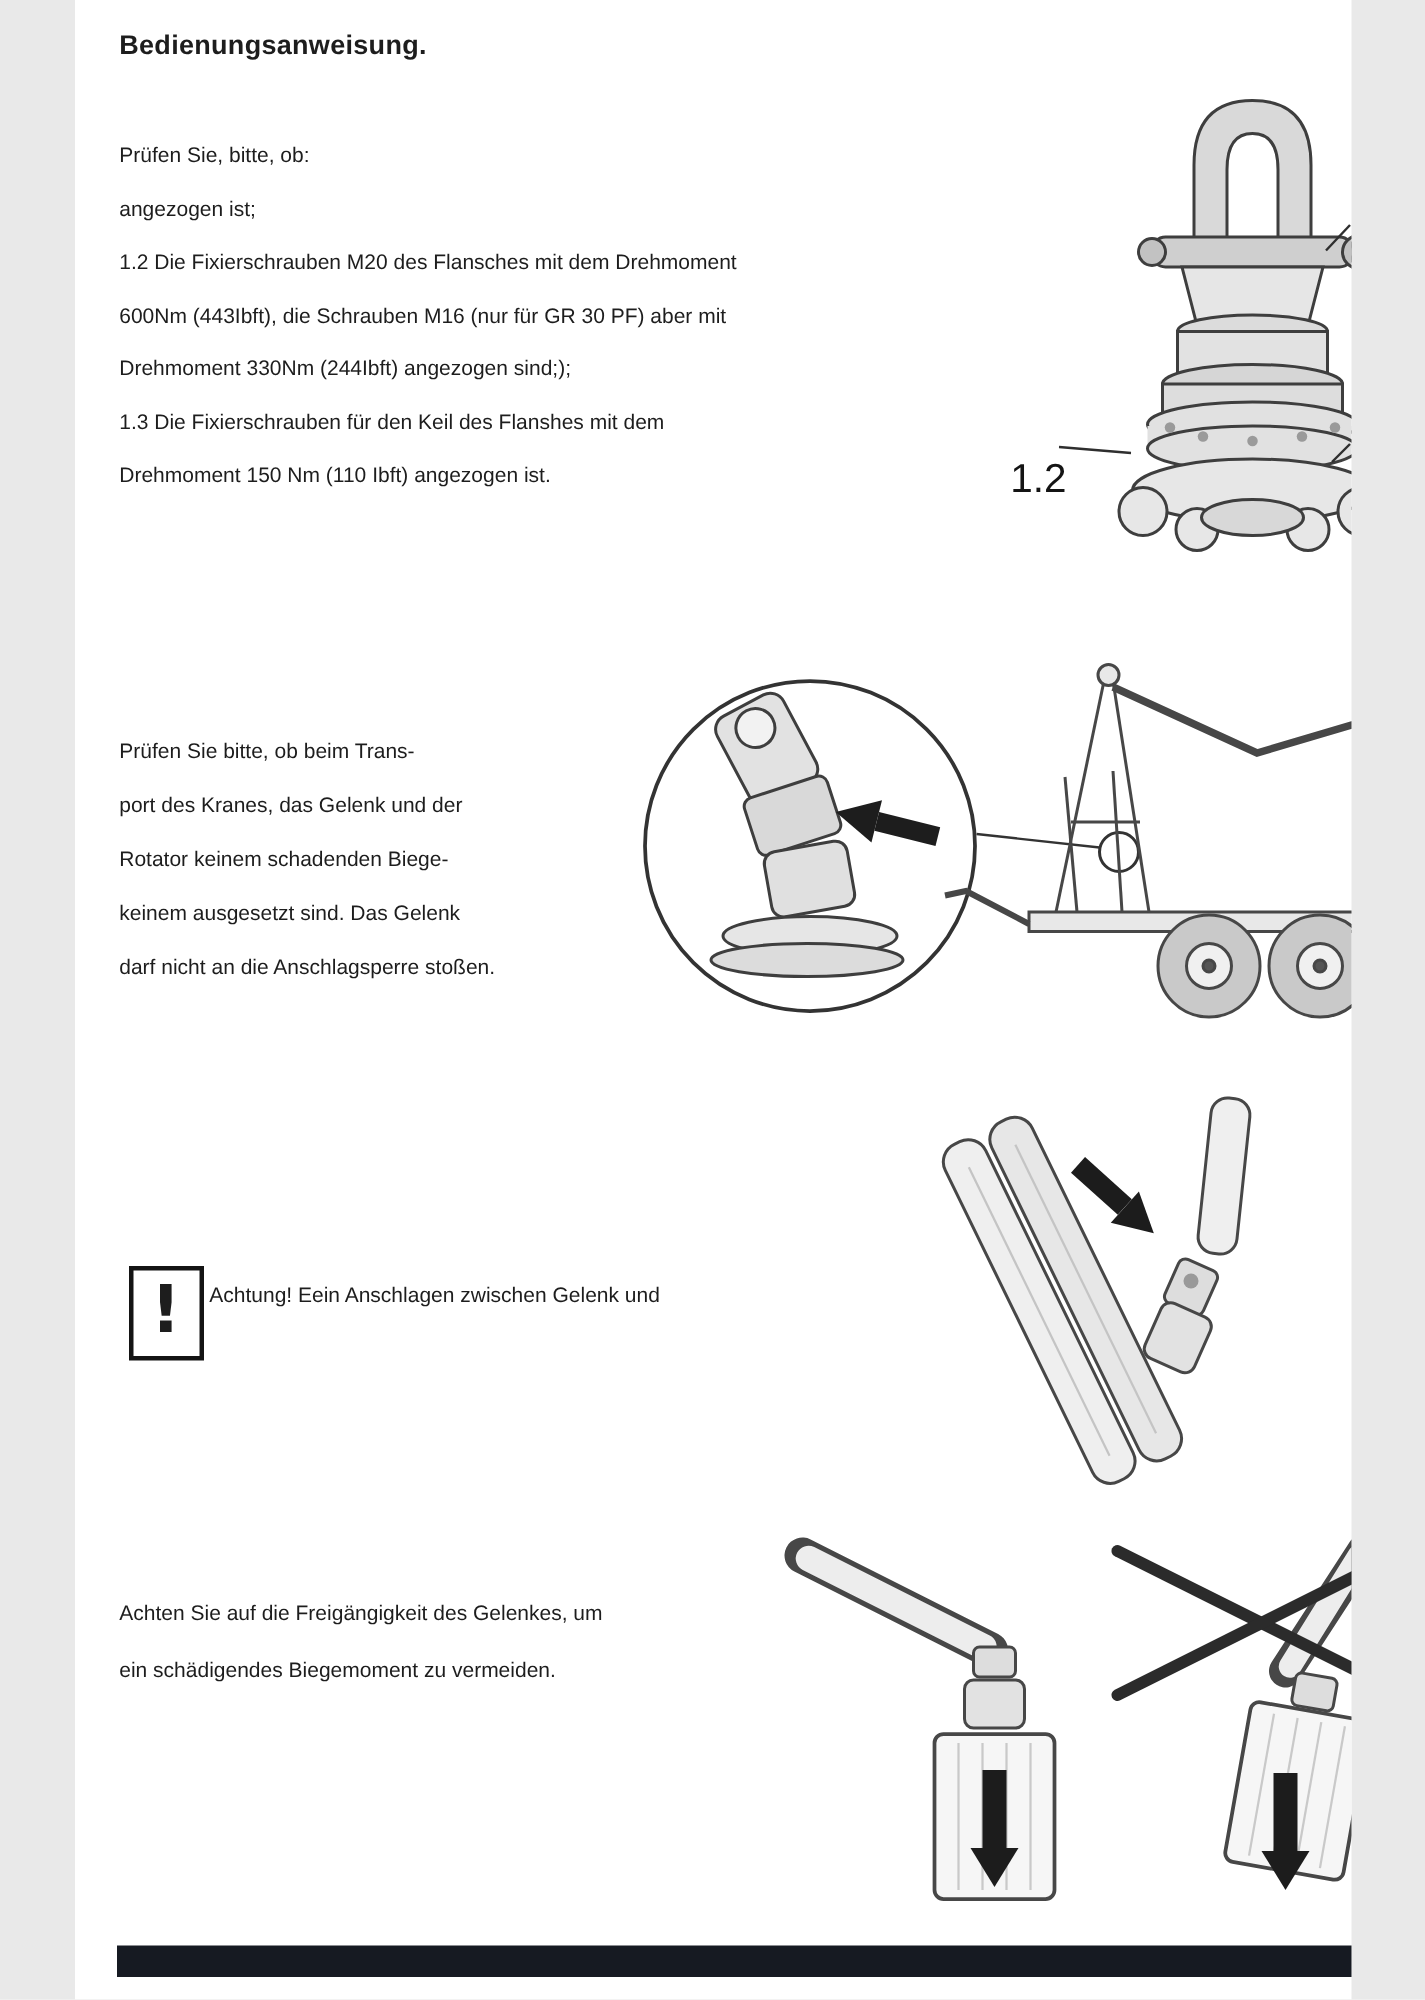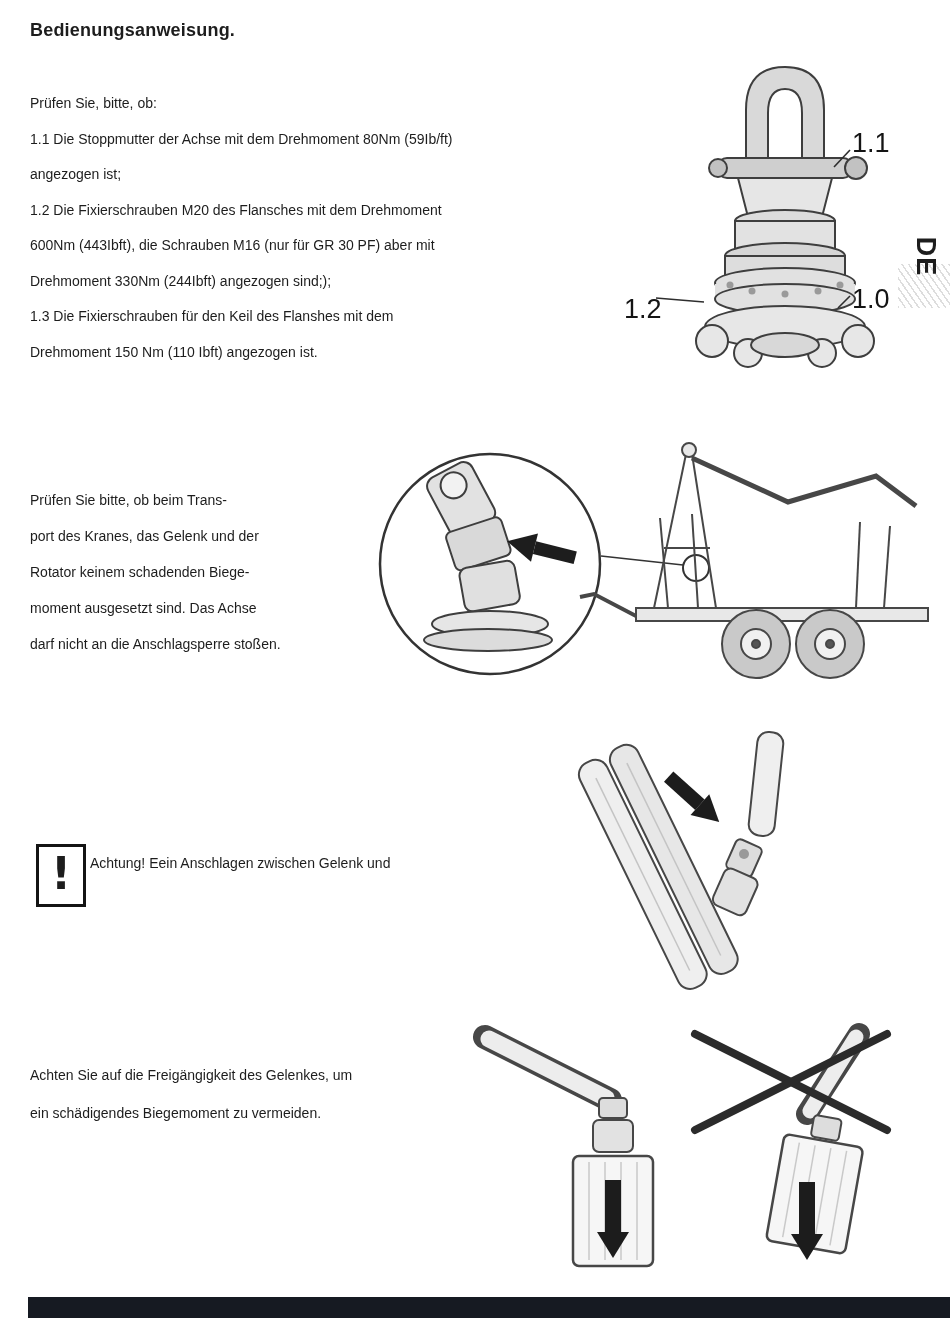--- a/index.html
+++ b/index.html
@@ -1,27 +1,27 @@
 <!DOCTYPE html>
 <html><head>
 <meta charset="utf-8">
 <style>
   html,body{margin:0;padding:0;background:#e9e9e9;}
-  .page{position:relative;width:950px;height:1333px;margin:0 auto;background:#ffffff;
+  .page{position:relative;width:851px;height:1333px;margin:0 auto;background:#ffffff;
         font-family:"Liberation Sans","DejaVu Sans",sans-serif;color:#1d1d1d;overflow:hidden;}
   .title{position:absolute;left:30px;top:20px;font-size:18px;font-weight:700;letter-spacing:.2px;}
   .tb{position:absolute;font-size:14px;}
   .tb .line{white-space:nowrap;}
   #torque-block{left:30px;top:86px;line-height:35.5px;}
   #transport-block{left:30px;top:482px;line-height:36px;}
   #warning-block{left:90px;top:842px;line-height:42px;}
   #clearance-block{left:30px;top:1056px;line-height:38px;}
   .callout{position:absolute;font-size:27px;color:#141414;text-align:right;}
   #callout-11{left:852px;top:128px;}
-  #callout-12{left:624px;top:294px;}
+  #callout-12{left:624px;top:304px;}
   #callout-13{left:852px;top:284px;}
   .fig{position:absolute;}
   #rotator-fig{left:600px;top:55px;}
   #transport-fig{left:368px;top:428px;}
   #boom-fig{left:548px;top:722px;}
   #bottom-fig{left:455px;top:1022px;}
   .de-hatch{position:absolute;left:898px;top:264px;width:52px;height:44px;
         background:repeating-linear-gradient(55deg, rgba(120,120,120,.25) 0 1.5px, transparent 1.5px 5.5px);}
   .de-tab{position:absolute;left:903px;top:216px;width:46px;height:80px;
         display:flex;align-items:center;justify-content:center;}
@@ -33,21 +33,20 @@
 </style>
 </head>
 <body>
 
 <div class="page">
 
   <div class="title">Bedienungsanweisung.</div>
 
   <div id="torque-block" class="tb">
     <div class="line">Prüfen Sie, bitte, ob:</div>
-    <div class="line">1.1 Die Stoppmutter der Achse mit dem  Drehmoment 80Nm (59Ib/ft)</div>
     <div class="line">angezogen ist;</div>
     <div class="line">1.2 Die Fixierschrauben M20 des Flansches mit dem Drehmoment</div>
     <div class="line">600Nm (443Ibft), die Schrauben M16 (nur für GR 30 PF) aber mit</div>
     <div class="line">Drehmoment 330Nm (244Ibft) angezogen sind;);</div>
     <div class="line">1.3 Die Fixierschrauben für den Keil des Flanshes mit dem</div>
     <div class="line">Drehmoment 150 Nm (110 Ibft) angezogen ist.</div>
   </div>
 
   <svg id="rotator-fig" class="fig" width="350" height="345" viewBox="0 0 350 345">
     <g stroke="#3e3e3e" stroke-width="2">
@@ -90,21 +89,21 @@
 
   <div class="de-hatch"></div>
   <div class="de-tab">
     <span class="de-text">DE</span>
   </div>
 
   <div id="transport-block" class="tb">
     <div class="line">Prüfen Sie bitte, ob beim Trans-</div>
     <div class="line">port des Kranes, das Gelenk und der</div>
     <div class="line">Rotator keinem schadenden Biege-</div>
-    <div class="line">moment ausgesetzt sind. Das Achse</div>
+    <div class="line">keinem ausgesetzt sind. Das Gelenk</div>
     <div class="line">darf nicht an die Anschlagsperre stoßen.</div>
   </div>
 
   <svg id="transport-fig" class="fig" width="582" height="278" viewBox="0 0 582 278">
     <circle cx="122" cy="136" r="110" fill="#ffffff" stroke="#333333" stroke-width="2.5"></circle>
     <g stroke="#3e3e3e" stroke-width="2">
       <g transform="rotate(-28 95 75)">
         <rect x="70" y="38" width="50" height="66" rx="10" fill="#e2e2e2"></rect>
         <circle cx="95" cy="55" r="13" fill="#f2f2f2"></circle>
       </g>

